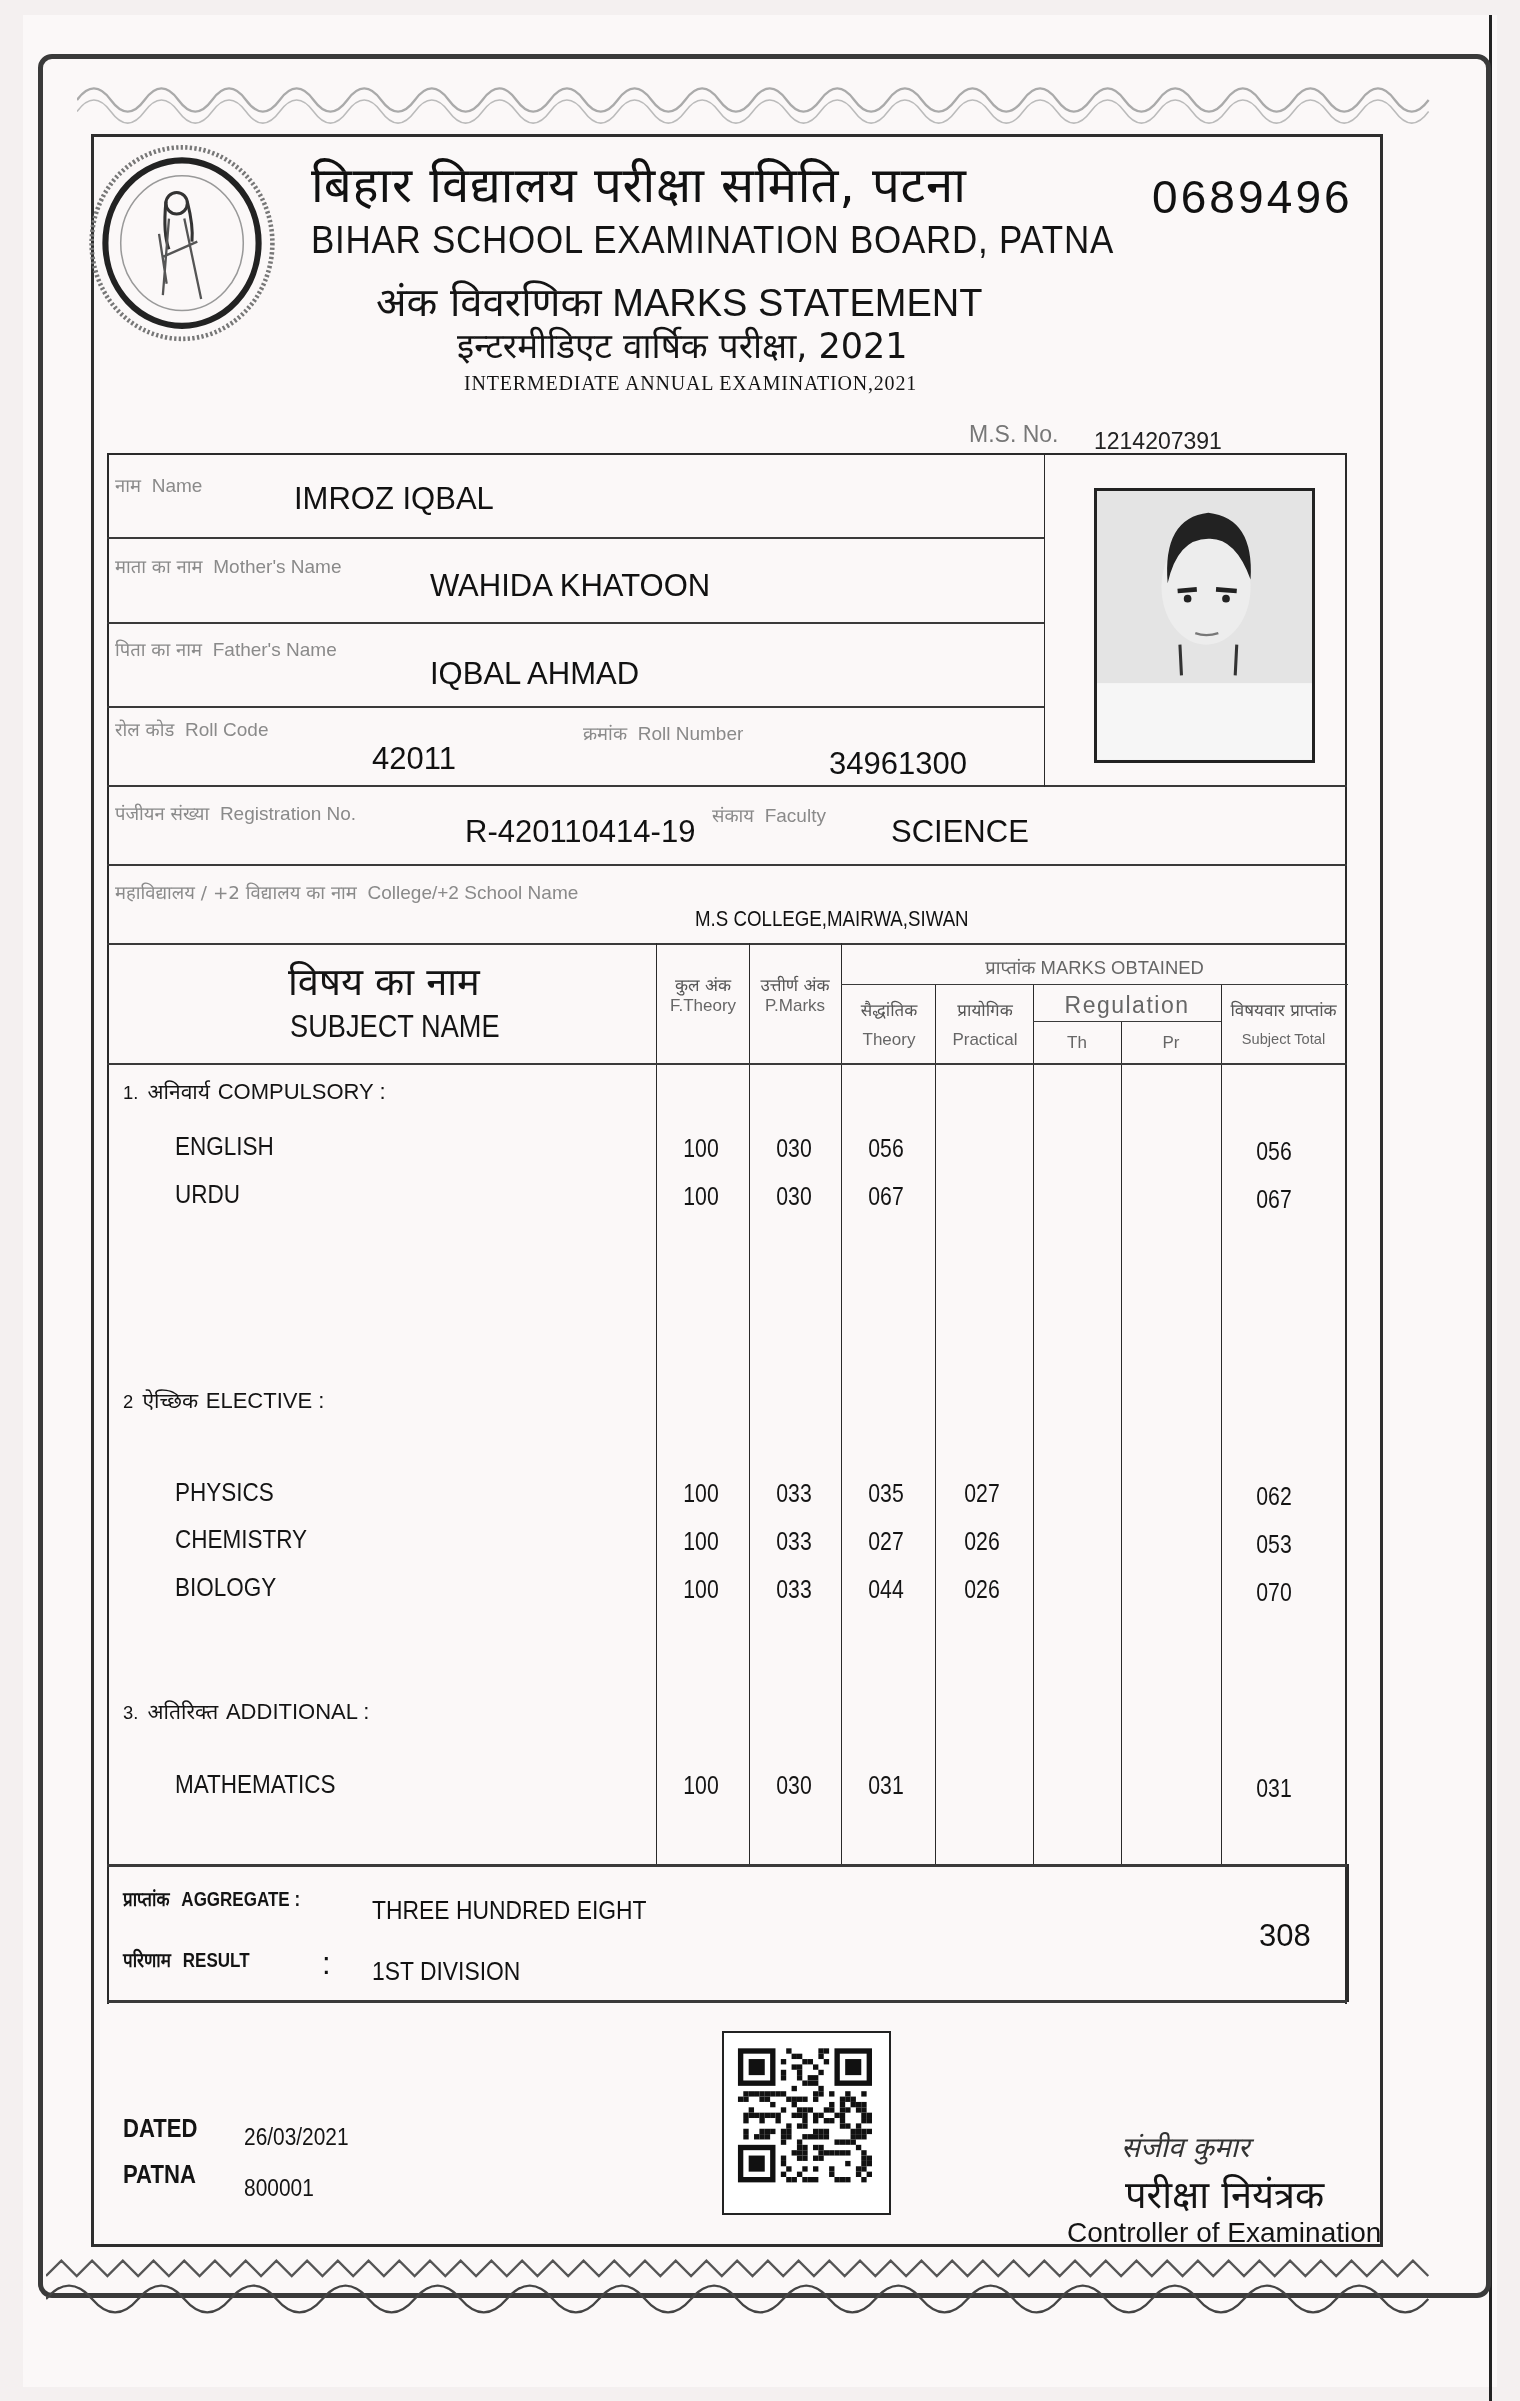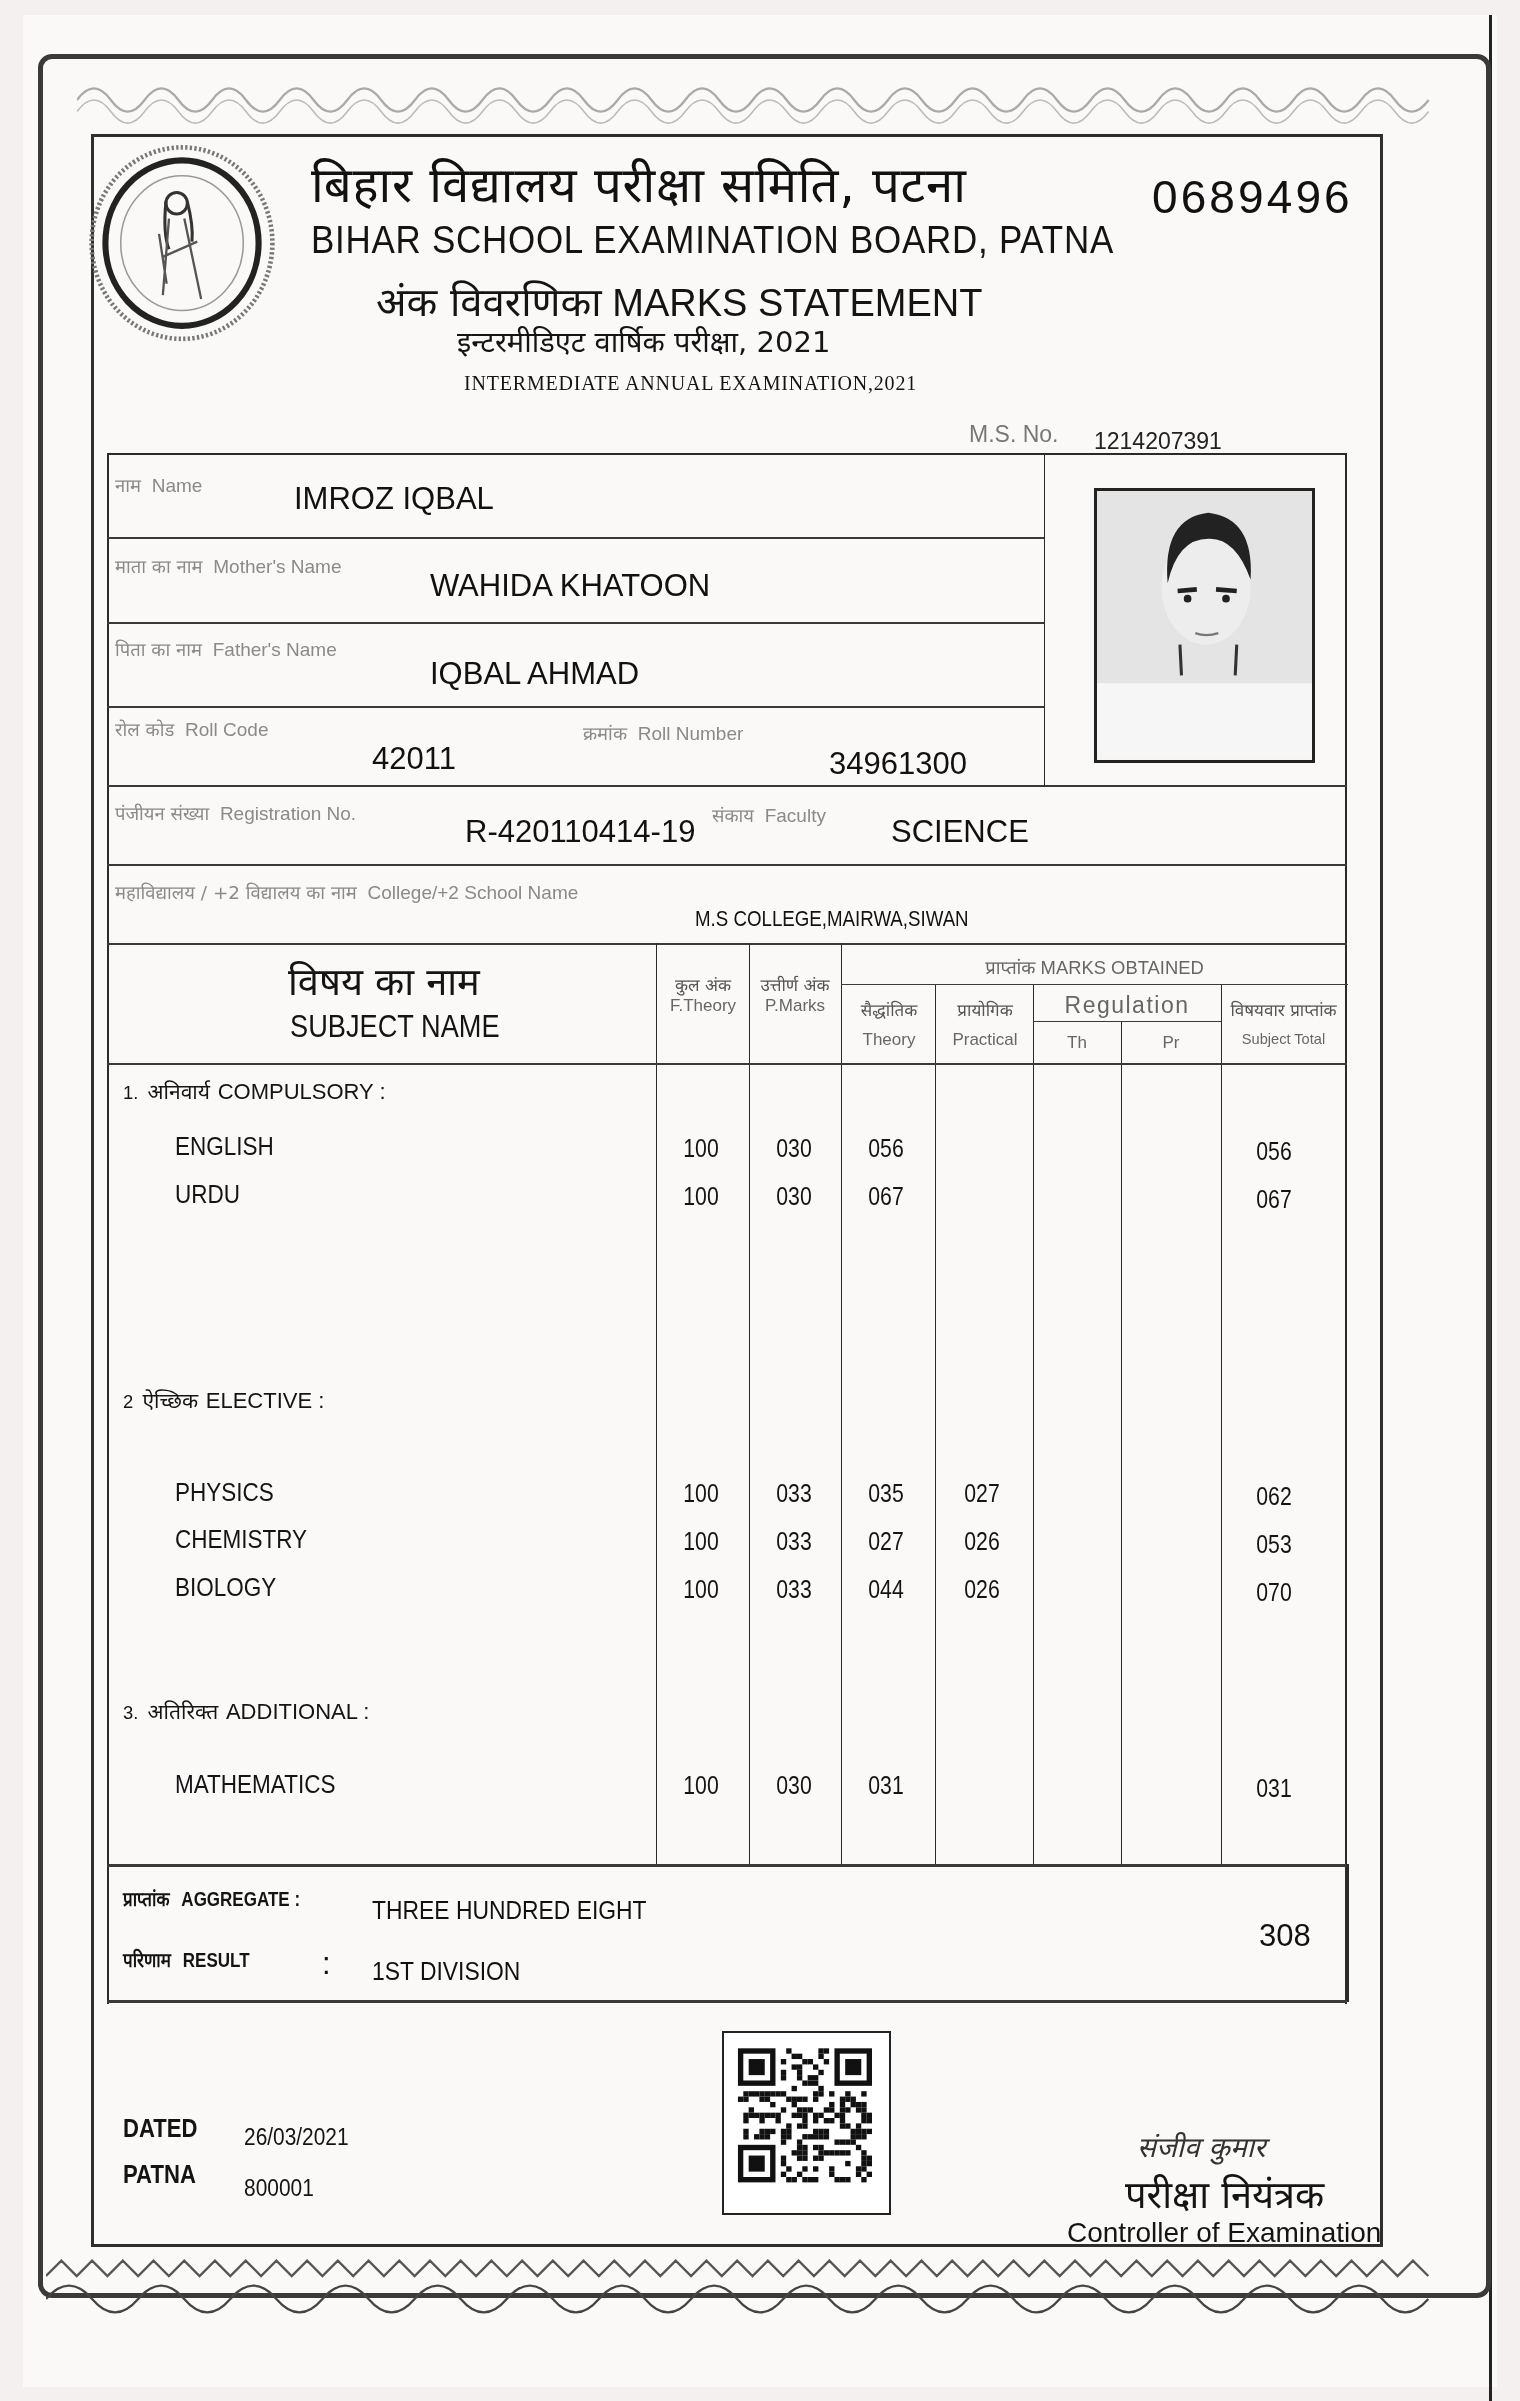--- a/index.html
+++ b/index.html
@@ -18,21 +18,21 @@
   .inner-border { left:91px; top:134px; width:1286px; height:2107px; border:3.1px solid #2e2e2e; }
   .right-edge { left:1489px; top:15.4px; width:3.1px; height:2386px; background:#222; }
 
   
   .seal { left:86px; top:142px; width:192px; height:203px; }
   .title-hi { left:311px; top:150px; font-family:"DejaVu Sans", sans-serif; font-size:49px; color:#111; letter-spacing:0.8px;}
   .serial { left:1152px; top:170px; font-family:"Liberation Sans", sans-serif; font-size:46px; letter-spacing:3.1px; color:#111; }
   .title-en { left:311px; top:219px; font-size:38px; letter-spacing:0.8px; transform:scaleX(0.92); transform-origin:left; }
   .ms-line { left:376px; top:273px; font-size:38px; }
   .ms-line .hi { font-family:"DejaVu Sans", sans-serif; font-size:40px; margin-right:10.7px; }
-  .exam-hi { left:457px; top:321px; font-family:"DejaVu Sans", sans-serif; font-size:29px; }
+  .exam-hi { left:457px; top:321px; font-family:"DejaVu Sans", sans-serif; font-size:35px; }
   .exam-en { left:464px; top:372px; font-family:"Liberation Serif", serif; font-size:20px; letter-spacing:0.8px; }
   .msno-label { left:969px; top:421px; font-size:23px; color:#777; }
   .msno-val { left:1094px; top:428px; font-size:23px; color:#222; }
 
   
   .frame { left:107px; top:453px; width:1240px; height:1551px; border:2.3px solid #2a2a2a; border-bottom:none; box-sizing:border-box;}
   .hline { height:0; border-top:2.3px solid #3a3a3a; }
   .vline { width:0; border-left:1.5px solid #2a2a2a; }
   .lbl { font-size:19px; color:#8a8a8a; white-space:nowrap; }
   .lbl .hi { font-family:"DejaVu Sans", sans-serif; font-size:18.4px; margin-right:10.7px; }
@@ -44,21 +44,21 @@
   
   .th-hi { font-family:"DejaVu Sans", sans-serif; }
   .cell { font-size:25px; text-align:center; width:84px; white-space:nowrap; }
   .subj { font-size:25px; }
   .section { font-size:22px; }
   .section .hi { font-family:"DejaVu Sans", sans-serif; font-size:21px; margin-right:7.7px; }
   .hdr-small { font-size:17px; color:#666; text-align:center; white-space:nowrap; }
   .hdr-small .hi { font-family:"DejaVu Sans", sans-serif; font-size:17px; display:block; color:#555; }
 
   .qr { left:722px; top:2031px; width:165px; height:180px; border:2.3px solid #222; background:#fff;}
-  .sig { left:1121px; top:2127px; font-family:"DejaVu Serif", serif; font-style:italic; font-size:28px; color:#333;margin-left:16px; }
+  .sig { left:1121px; top:2127px; font-family:"DejaVu Serif", serif; font-style:italic; font-size:28px; color:#333; }
   .ctrl-hi { left:1125px; top:2167px; font-family:"DejaVu Sans", sans-serif; font-size:38px; }
   .ctrl-en { left:1067px; top:2217px; font-size:28px; }
 </style>
 </head>
 <body>
 
 <div class="abs paper"></div>
 <div class="abs right-edge"></div>
 <div class="abs outer-border"></div>
 <svg class="abs guilloche" viewBox="0 0 1780 70" preserveAspectRatio="none">

